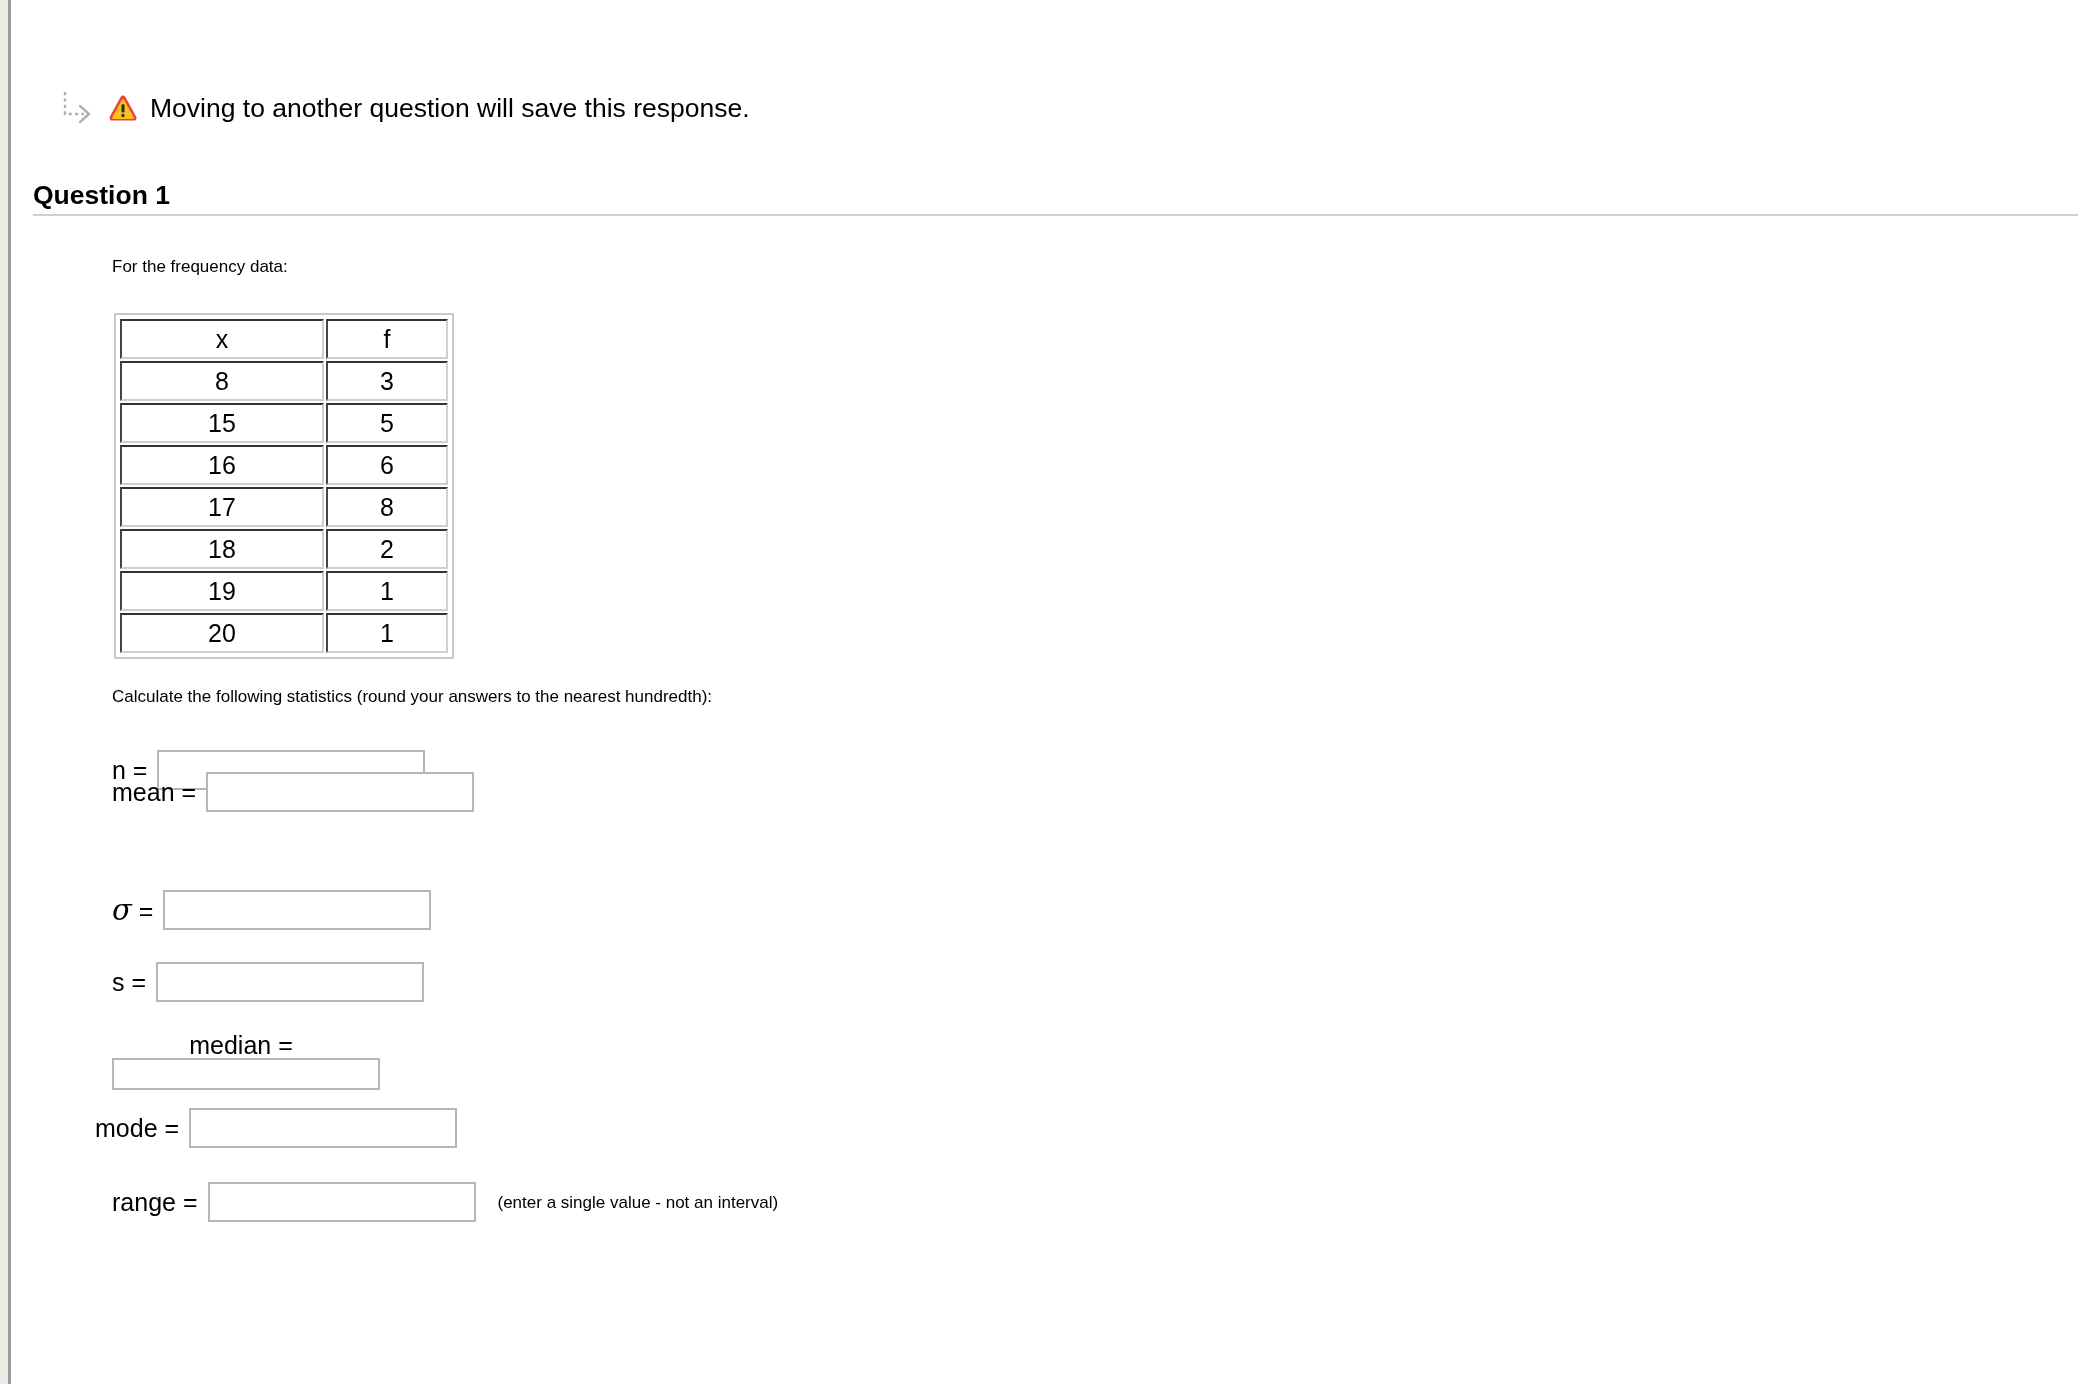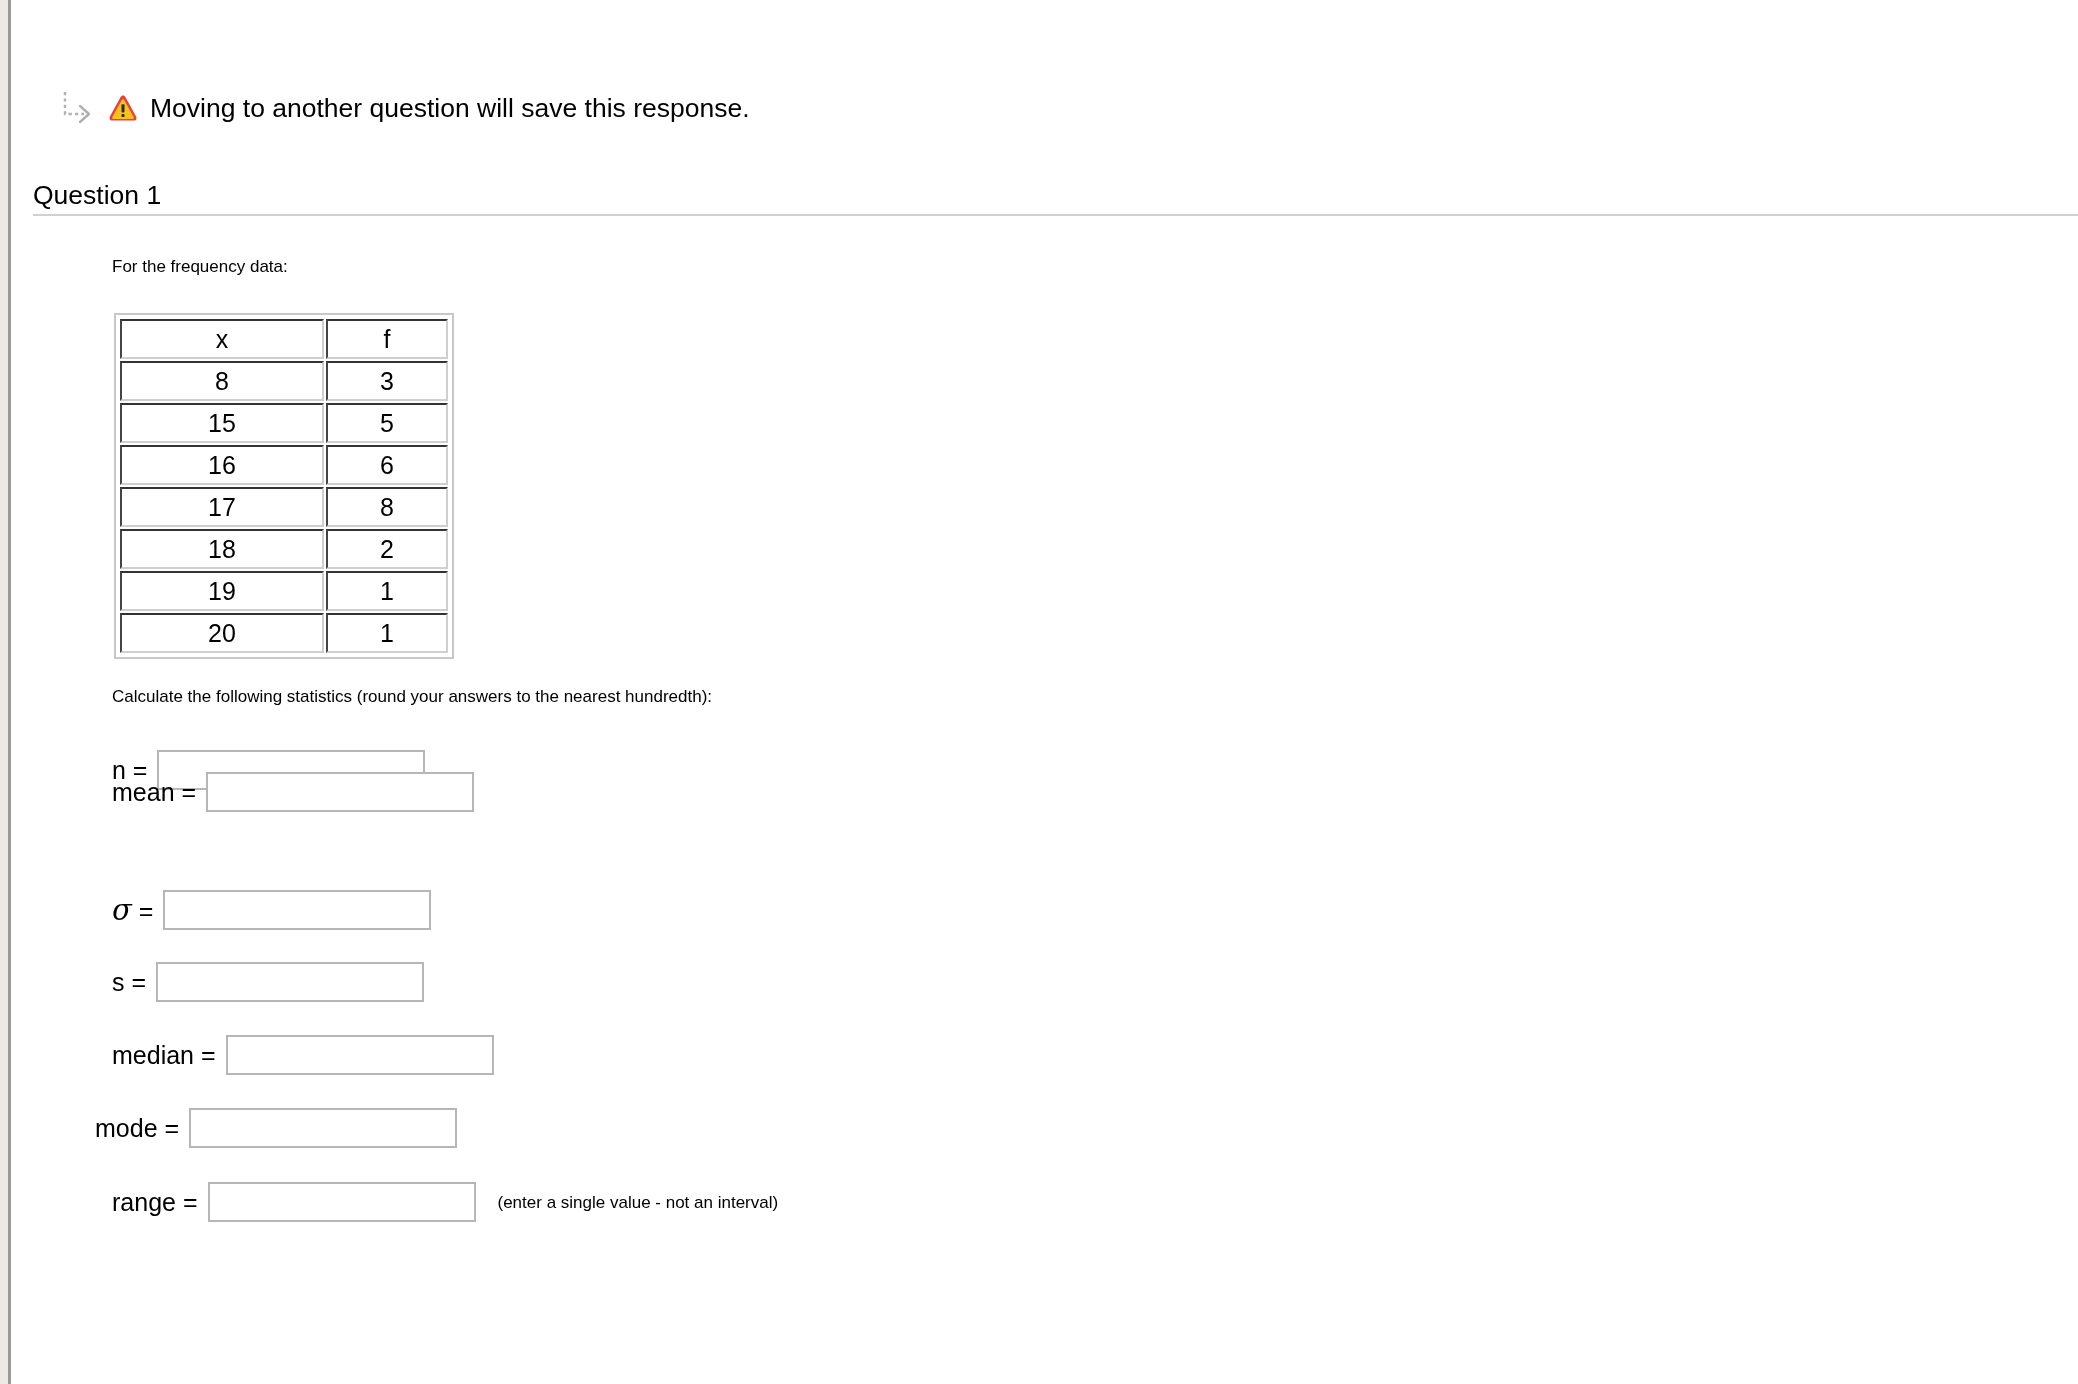--- a/index.html
+++ b/index.html
@@ -65,21 +65,21 @@
     color: #000;
     white-space: nowrap;
   }
 
   
   .question-heading {
     position: absolute;
     left: 22px;
     top: 182px;
     font-size: 26.5px;
-    font-weight: normal;
+    font-weight: bold;
     line-height: 1;
     white-space: nowrap;
   }
   .heading-rule {
     position: absolute;
     left: 22px;
     top: 214px;
     width: 2045px;
     height: 2px;
     background: #d0d0d0;
@@ -164,21 +164,21 @@
     font-size: 17px;
     line-height: 1;
     color: #000;
     margin-left: 22px;
   }
 
   #row-n      { left: 101px; top: 748px; }
   #row-mean   { left: 101px; top: 770px; }
   #row-sigma  { left: 101px; top: 888px; }
   #row-s      { left: 101px; top: 960px; }
-  #row-median { left: 101px; top: 1033px; }
+  #row-median { left: 101px; top: 1033px; flex-direction: column; }
   #row-mode   { left: 84px; top: 1106px; justify-content: center; }
   #row-range  { left: 101px; top: 1180px; }
 
   
   #sd-sentence {
     position: absolute;
     left: 101px;
     top: 1253px;
     display: flex;
     align-items: center;

